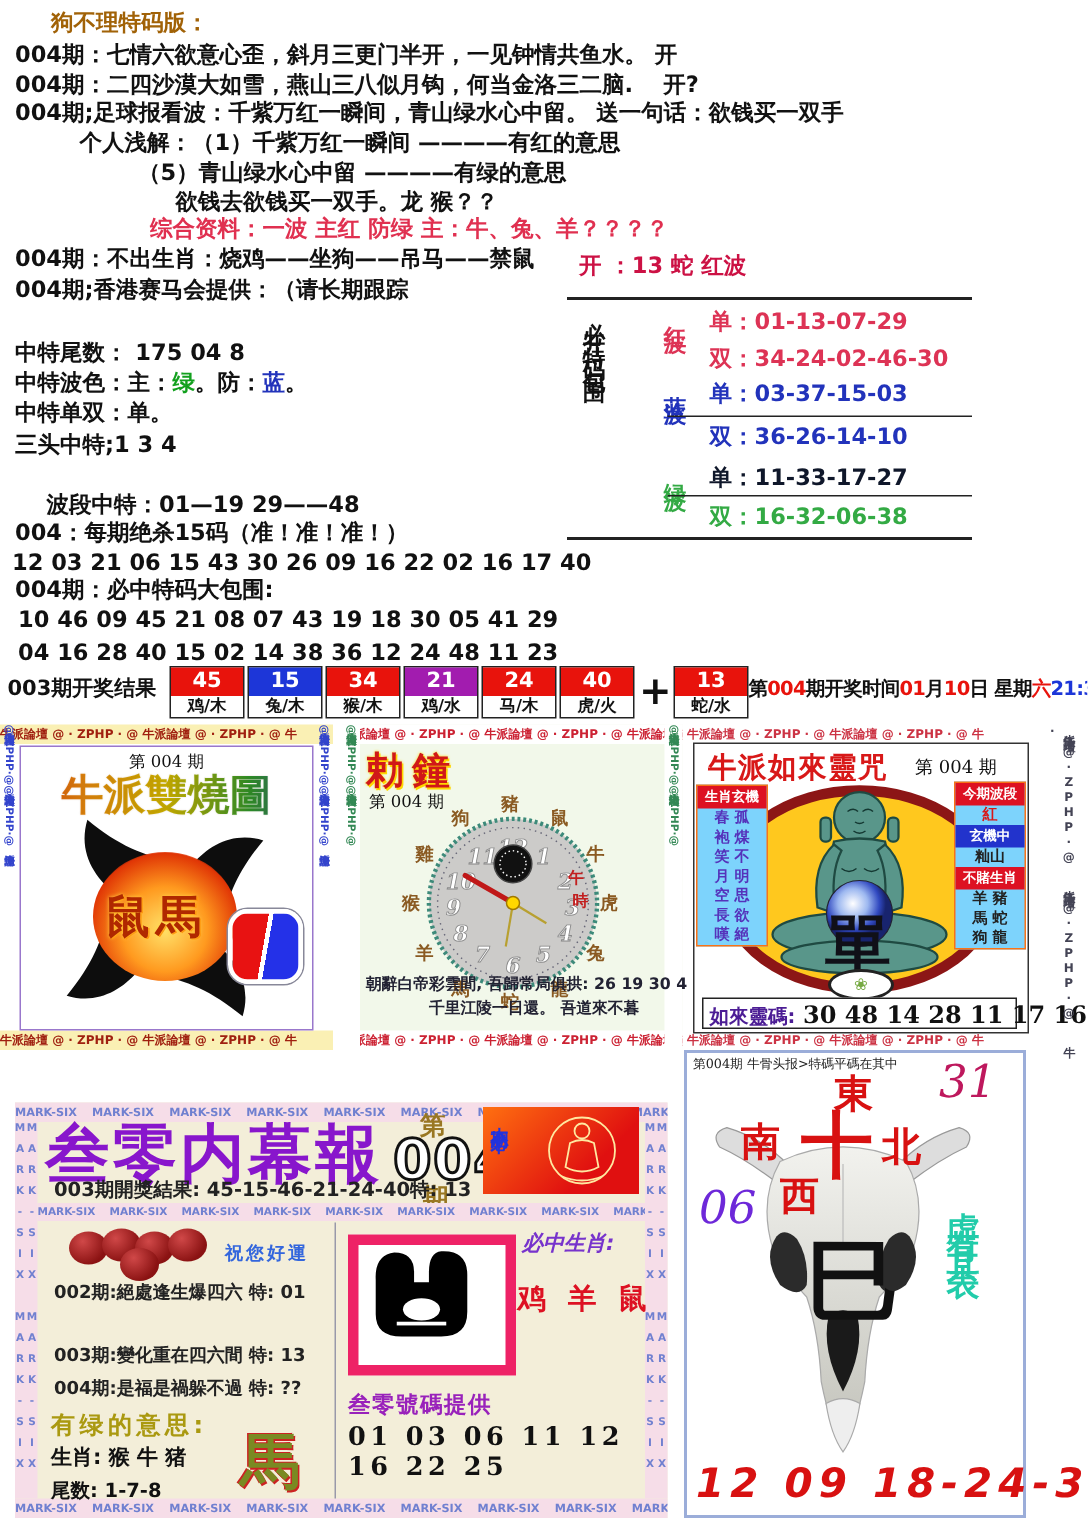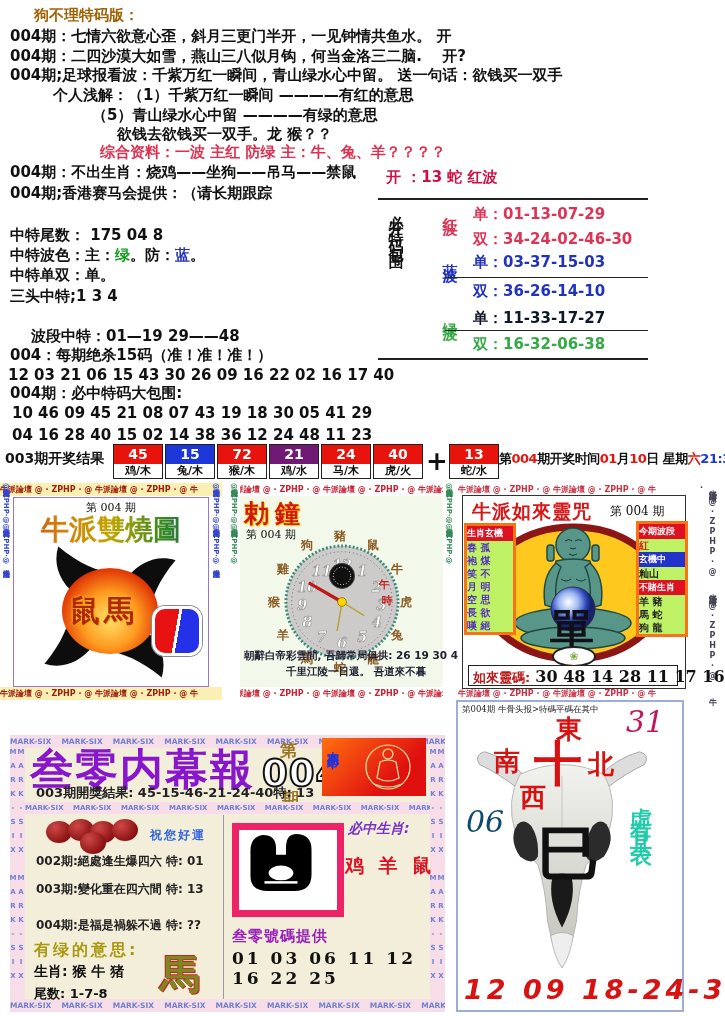--- a/index.html
+++ b/index.html
@@ -15,21 +15,21 @@
   .ball{position:absolute;top:444px;width:48px;height:33px;border:1px solid #222;background:#fff;text-align:center;}
   .ball-num{height:19px;line-height:19px;color:#fff;font-weight:bold;font-size:14px;}
   .ball-zod{height:14px;line-height:14px;color:#111;font-size:11px;font-weight:600;}
   
   .panel{position:absolute;background:#fff;}
   .strip-h{position:absolute;left:0;right:0;height:13px;font-size:8px;font-weight:bold;
            white-space:nowrap;overflow:hidden;line-height:13px;}
   .strip-v{position:absolute;top:0;bottom:0;width:12px;font-size:7px;font-weight:bold;
            writing-mode:vertical-rl;overflow:hidden;line-height:12px;}
   .zring{position:absolute;font-size:12px;font-weight:bold;color:#8a5a22;}
-  .ibox{position:absolute;border:3px solid #f97316;background:#bef264;font-size:9px;text-align:left;}
+  .ibox{position:absolute;border:1px solid #f97316;background:#7dd3fc;font-size:9px;text-align:center;}
   .ibox .hd{background:#dd1122;color:#fff;font-weight:bold;padding:1px 0;}
   .ibox .hd2{background:#2233cc;color:#fff;font-weight:bold;padding:1px 0;}
   .ibox .rw{color:#5533bb;font-weight:600;font-size:10px;line-height:13px;}
   .ibox .rwk{color:#222;font-weight:600;font-size:10px;line-height:13px;}
   
   .msx{background:#f6dde8;color:#7080d0;font-weight:bold;overflow:hidden;position:absolute;}
   .tipline{position:absolute;font-size:12px;font-weight:bold;color:#222;white-space:nowrap;}
   .date-blob{position:absolute;width:26px;height:22px;border-radius:50%;
              background:radial-gradient(circle at 35% 30%,#d04848,#8a1212 70%);}
   .serifnum{font-family:"DejaVu Serif",serif;font-weight:bold;color:#111;}
@@ -85,25 +85,25 @@
   <div class="abs cn" style="left:5px;top:450px;font-size:14px;">003期开奖结果</div>
   <div class="ball" style="left:113px;">
     <div class="ball-num" style="background: rgb(232, 19, 12);">45</div>
     <div class="ball-zod">鸡/木</div>
   </div>
   <div class="ball" style="left:165px;">
     <div class="ball-num" style="background: rgb(29, 54, 216);">15</div>
     <div class="ball-zod">兔/木</div>
   </div>
   <div class="ball" style="left:217px;">
-    <div class="ball-num" style="background: rgb(232, 19, 12);">72</div>
+    <div class="ball-num" style="background: rgb(232, 19, 12);">34</div>
     <div class="ball-zod">猴/木</div>
   </div>
   <div class="ball" style="left:269px;">
-    <div class="ball-num" style="background: #701a75;">21</div>
+    <div class="ball-num" style="background: #a21caf;">21</div>
     <div class="ball-zod">鸡/水</div>
   </div>
   <div class="ball" style="left:321px;">
     <div class="ball-num" style="background: rgb(232, 19, 12);">24</div>
     <div class="ball-zod">马/木</div>
   </div>
   <div class="ball" style="left:373px;">
     <div class="ball-num" style="background: rgb(232, 19, 12);">40</div>
     <div class="ball-zod">虎/火</div>
   </div>
@@ -246,21 +246,21 @@
       <div class="hd">今期波段</div>
       <div class="rw" style="color:#d81818;">紅</div>
       <div class="hd2">玄機中</div>
       <div class="rwk">籼山</div>
       <div class="hd">不賭生肖</div>
       <div class="rwk">羊 豬</div>
       <div class="rwk">馬 蛇</div>
       <div class="rwk">狗 龍</div>
     </div>
     <div class="abs" style="left:10px;top:182px;width:210px;height:21px;border:1px solid #222;background:#fff;white-space:nowrap;line-height:21px;padding-left:4px;box-sizing:border-box;">
-      <span style="font-size: 13px; font-weight: bold; color: #b91c1c;">如來靈碼:</span>
+      <span style="font-size: 13px; font-weight: bold; color: #4c1d95;">如來靈碼:</span>
       <span class="serifnum" style="font-size:16px;">30 48 14 28 11 17 16</span>
     </div>
   </div>
 
   <div class="abs vtext" style="left:697px;top:483px;height:215px;font-size:8px;font-weight:bold;color:#445;letter-spacing:1px;">牛派論壇 @·ZPHP·@ 牛派論壇 @·ZPHP·@ 牛·</div>
 
   <div class="panel" style="left:10px;top:735px;width:435px;height:277px;background:#f3eed9;">
     <div class="msx" style="left:0;right:0;top:0;height:13px;font-size:7.5px;line-height:13px;white-space:nowrap;">MARK-SIX　 MARK-SIX　 MARK-SIX　 MARK-SIX　 MARK-SIX　 MARK-SIX　 MARK-SIX　 MARK-SIX　 MARK-SIX　 MARK-SIX</div>
     <div class="msx" style="left:0;right:0;bottom:0;height:13px;font-size:7.5px;line-height:13px;white-space:nowrap;">MARK-SIX　 MARK-SIX　 MARK-SIX　 MARK-SIX　 MARK-SIX　 MARK-SIX　 MARK-SIX　 MARK-SIX　 MARK-SIX　 MARK-SIX</div>
     <div class="msx vtext" style="left:0;top:13px;bottom:13px;width:15px;font-size:7px;">MARK-SIX  MARK-SIX  MARK-SIX  MARK-SIX  MARK-SIX</div>
@@ -284,21 +284,21 @@
 
     <div>
       <span class="date-blob abs" style="left:36px;top:86px;"></span>
       <span class="date-blob abs" style="left:58px;top:84px;"></span>
       <span class="date-blob abs" style="left:80px;top:86px;"></span>
       <span class="date-blob abs" style="left:102px;top:84px;"></span>
       <span class="date-blob abs" style="left:70px;top:97px;"></span>
     </div>
     <div class="abs" style="left:140px;top:92px;font-size:12px;font-weight:bold;color:#3366dd;letter-spacing:2px;">祝您好運</div>
     <div class="tipline" style="left:26px;top:118px;">002期:絕處逢生爆四六 特: 01</div>
-    <div class="tipline" style="left:26px;top:146px;text-align:center;">003期:變化重在四六間 特: 13</div>
+    <div class="tipline" style="left:26px;top:160px;text-align:center;">003期:變化重在四六間 特: 13</div>
     <div class="tipline" style="left:26px;top:182px;">004期:是福是禍躲不過 特: ??</div>
     <div class="abs" style="left:24px;top:205px;font-size:16px;font-weight:bold;color:#aa9910;letter-spacing:3px;">有绿的意思:</div>
     <div class="abs" style="left:24px;top:228px;font-size:14px;font-weight:bold;color:#111;">生肖: 猴 牛 猪</div>
     <div class="abs" style="left:150px;top:212px;font-size:40px;font-weight:bold;color:#7a8a22;text-shadow:1px 1px 0 #cc2222,-1px -1px 0 #cc2222;">馬</div>
     <div class="abs" style="left:24px;top:250px;font-size:13px;font-weight:bold;color:#111;">尾数: 1-7-8</div>
 
     <div class="abs" style="left:222px;top:88px;width:98px;height:80px;background:#fff;border:7px solid #ee2266;">
       <svg width="84" height="66" viewBox="0 0 100 80">
         <path d="M28 6 Q12 8 13 28 L13 56 Q13 74 34 74 L66 74 Q87 74 87 54 L87 24 Q87 4 66 5 Q56 6 56 22 L56 30 L44 30 L44 22 Q44 6 28 6 Z" fill="#000"></path>
         <ellipse cx="50" cy="52" rx="15" ry="9" fill="#fff"></ellipse>
@@ -328,19 +328,19 @@
       <path d="M98 178 Q110 168 122 178 Q128 206 110 240 Q92 206 98 178 Z" fill="#1a1a1a"></path>
       <path d="M96 250 Q110 242 124 250 Q120 276 110 290 Q100 276 96 250 Z" fill="#eee" stroke="#aaa"></path>
       <line x1="110" y1="52" x2="110" y2="120" stroke="#bbb" stroke-width="1"></line>
     </svg>
     <div class="abs" style="left:98px;top:10px;font-size:26px;font-weight:bold;color:#d81111;">東</div>
     <div class="abs" style="left:168px;top:2px;font-size:30px;font-style:italic;color:#be185d;font-family:'DejaVu Serif',serif;">31</div>
     <div class="abs" style="left:36px;top:42px;font-size:26px;font-weight:bold;color:#d81111;">南</div>
     <div class="abs" style="left:76px;top:30px;font-size:48px;font-weight:bold;color:#d81111;">十</div>
     <div class="abs" style="left:130px;top:45px;font-size:26px;font-weight:bold;color:#d81111;">北</div>
     <div class="abs" style="left:62px;top:78px;font-size:26px;font-weight:bold;color:#d81111;">西</div>
-    <div class="abs" style="left:8px;top:102px;font-size:30px;font-style:italic;color:#0c4a6e;font-family:'DejaVu Serif',serif;">06</div>
+    <div class="abs" style="left:8px;top:86px;font-size:30px;font-style:italic;color:#6d28d9;font-family:'DejaVu Serif',serif;">06</div>
     <div class="abs" style="left:80px;top:110px;font-size:62px;font-weight:bold;color:#111;font-family:'DejaVu Serif',serif;">巳</div>
     <div class="abs vtext" style="left:168px;top:88px;height:150px;font-size:22px;font-weight:bold;color:#22ccaa;letter-spacing:12px;">虛有其表</div>
     <div class="abs" style="left:6px;top:272px;font-size:27px;font-weight:bold;font-style:italic;color:#d81111;letter-spacing:4px;white-space:nowrap;">12 09 18-24-39</div>
   </div>
 
 </div>
 
 </body></html>

